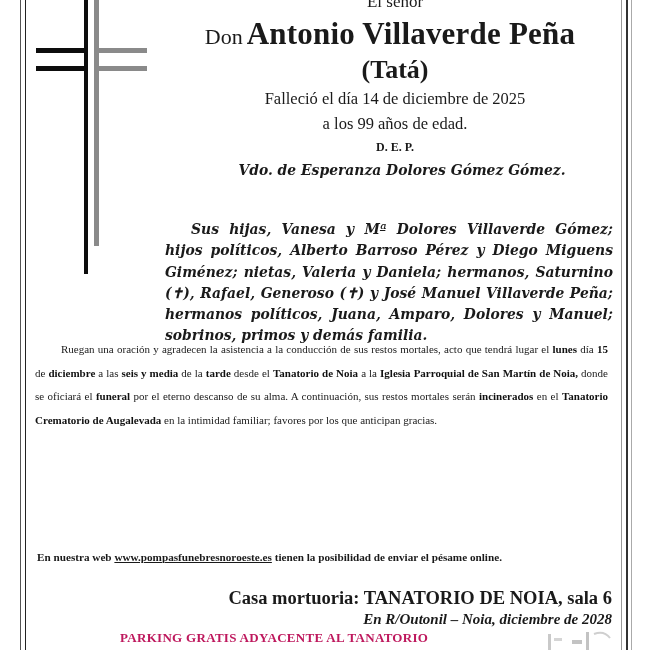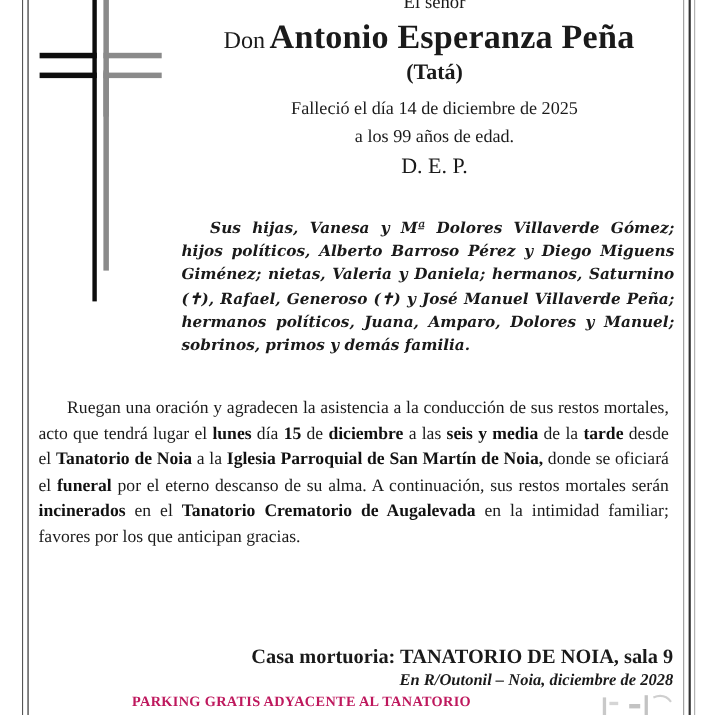--- a/index.html
+++ b/index.html
@@ -24,37 +24,37 @@
     .c-bh1 { left: 36px; top: 48px; width: 52px; height: 5px; background: #0d0d0d; }
     .c-bh2 { left: 36px; top: 66px; width: 52px; height: 5px; background: #0d0d0d; }
     .c-gh1 { left: 94px; top: 48px; width: 53px; height: 5px; background: #8a8a8a; }
     .c-gh2 { left: 94px; top: 66px; width: 53px; height: 5px; background: #8a8a8a; }
 
     .center { position: absolute; text-align: center; white-space: nowrap; }
     .el-senor { left: 170px; width: 450px; top: -8px; font-size: 17px; }
     .name-line { left: 170px; width: 440px; top: 16px; }
     .don { font-size: 22px; text-align: center; }
     .name { font-size: 31px; font-weight: bold; letter-spacing: 0.2px; }
-    .nick { left: 170px; width: 450px; top: 55px; font-size: 20px; font-weight: bold; }
+    .nick { left: 170px; width: 450px; top: 55px; font-size: 26px; font-weight: bold; }
     .fallecio { left: 170px; width: 450px; top: 89px; font-size: 16.5px; }
     .edad { left: 170px; width: 450px; top: 114px; font-size: 16.5px; }
-    .dep { left: 170px; width: 450px; top: 140px; font-size: 20px; font-weight: normal; }
+    .dep { left: 170px; width: 450px; top: 140px; font-size: 12px; font-weight: bold; }
 
     .family {
       position: absolute; left: 165px; width: 448px; top: 160px;
       font-size: 15.6px; font-style: italic; font-weight: bold;
       line-height: 21.2px; text-align: justify; color: #1a1a1a;
       font-family: "DejaVu Serif", serif; font-size: 13.9px;
     }
     .family .first { display: block; text-align: center; padding-left: 26px; }
     .family .second { text-indent: 26px; margin-top: 38px; }
 
     .main-text {
-      position: absolute; left: 35px; width: 573px; top: 359px;
-      font-size: 16px; line-height: 23.6px; text-align: justify; color: #1a1a1a;
+      position: absolute; left: 35px; width: 573px; top: 338px;
+      font-size: 11px; line-height: 23.6px; text-align: justify; color: #1a1a1a;
     }
     .main-text p { margin: 0; text-indent: 26px; }
     .main-text b { color: #111; }
 
     .small-notes { position: absolute; left: 37px; top: 549px; font-size: 11.2px; line-height: 16px; color: #1a1a1a; white-space: nowrap; }
     .small-notes .web-line { font-weight: bold; }
     .small-notes a { color: #1a1a1a; text-decoration: underline; }
 
     .casa { position: absolute; right: 38px; top: 588px; font-size: 18.5px; font-weight: bold; white-space: nowrap; }
     .lugar { position: absolute; right: 38px; top: 611px; font-size: 15px; font-weight: bold; font-style: italic; white-space: nowrap; }
@@ -76,39 +76,41 @@
   <div class="c-gv2"></div>
   <div class="c-bh1"></div>
   <div class="c-bh2"></div>
   <div class="c-gh1"></div>
   <div class="c-gh2"></div>
 </div>
 
 <div class="center el-senor">El señor</div>
 <div class="center name-line">
   <span class="don">Don</span>
-  <span class="name">Antonio Esperanza Peña</span>
+  <span class="name">Antonio Villaverde Peña</span>
 </div>
 <div class="center nick">(Tatá)</div>
 <div class="center fallecio">Falleció el día 14 de diciembre de 2025</div>
 <div class="center edad">a los 99 años de edad.</div>
 <div class="center dep">D. E. P.</div>
 
 <div class="family">
+  <span class="first">Vdo. de Esperanza Dolores Gómez Gómez.</span>
   <div class="second">Sus hijas, Vanesa y Mª Dolores Villaverde Gómez; hijos políticos, Alberto Barroso Pérez y Diego Miguens Giménez; nietas, Valeria y Daniela; hermanos, Saturnino (✝), Rafael, Generoso (✝) y José Manuel Villaverde Peña; hermanos políticos, Juana, Amparo, Dolores y Manuel; sobrinos, primos y demás familia.</div>
 </div>
 
 <div class="main-text">
   <p><span>Ruegan una oración y agradecen la asistencia a la conducción de sus restos mortales, acto que tendrá lugar el </span><b>lunes</b><span> día </span><b>15</b><span> de </span><b>diciembre</b><span> a las </span><b>seis y media</b><span> de la </span><b>tarde</b><span> desde el </span><b>Tanatorio de Noia</b><span> a la </span><b>Iglesia Parroquial de San Martín de Noia,</b><span> donde se oficiará el </span><b>funeral</b><span> por el eterno descanso de su alma. A continuación, sus restos mortales serán </span><b>incinerados</b><span> en el </span><b>Tanatorio Crematorio de Augalevada</b><span> en la intimidad familiar; favores por los que anticipan gracias.</span></p>
 </div>
 
 <div class="small-notes">
+  <div class="web-line"><span>En nuestra web </span><a>www.pompasfunebresnoroeste.es</a><span> tienen la posibilidad de enviar el pésame online.</span></div>
 </div>
 
-<div class="casa">Casa mortuoria: TANATORIO DE NOIA, sala 9</div>
+<div class="casa">Casa mortuoria: TANATORIO DE NOIA, sala 6</div>
 <div class="lugar">En R/Outonil – Noia, diciembre de 2028</div>
 <div class="parking">PARKING GRATIS ADYACENTE AL TANATORIO</div>
 
 <svg class="logo" viewBox="0 0 80 20">
   <rect x="10" y="4" width="3" height="16" fill="#666"></rect>
   <rect x="16" y="8" width="8" height="3" fill="#888"></rect>
   <rect x="34" y="10" width="10" height="4" fill="#555"></rect>
   <rect x="48" y="2" width="3" height="18" fill="#555"></rect>
   <path d="M56 4 Q66 0 72 8" stroke="#777" stroke-width="2" fill="none"></path>
 </svg>

